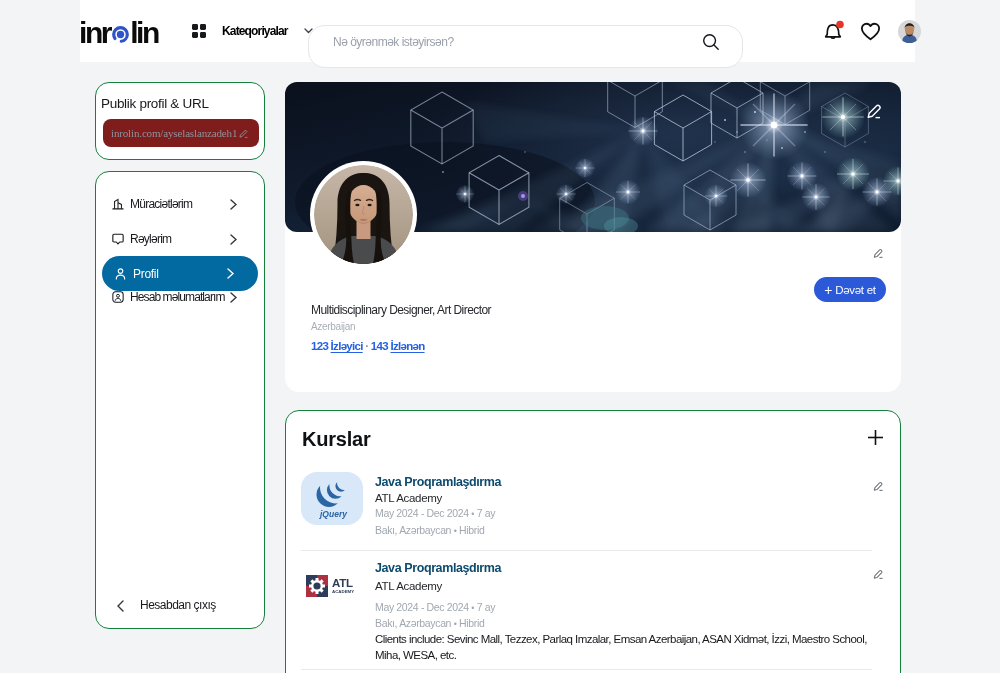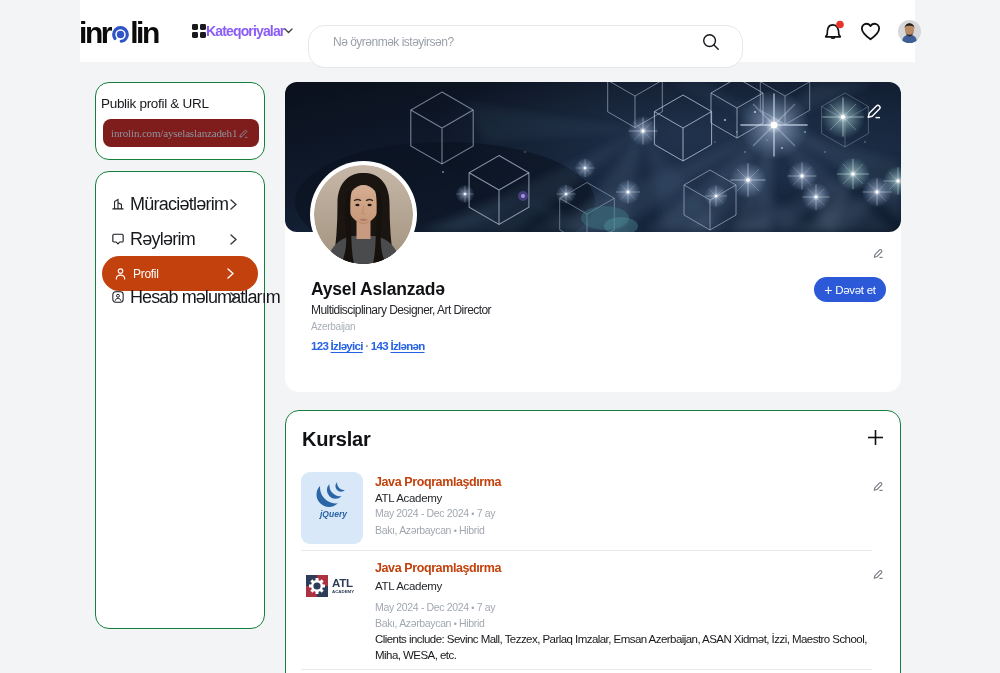--- a/index.html
+++ b/index.html
@@ -4,37 +4,37 @@
 <style>
 * { margin:0; padding:0; box-sizing:border-box; }
 html,body { width:1000px; height:673px; overflow:hidden; }
 body { font-family:"Liberation Sans", sans-serif; background:#f3f4f6; position:relative; }
 .abs { position:absolute; }
 
 
 .header { position:absolute; left:80px; top:0; width:835px; height:62px; background:#fff; }
 .logo { position:absolute; left:-1px; top:19px; font-size:30px; font-weight:bold; color:#0b0b0b; letter-spacing:-2.4px; line-height:28px; }
 .logo svg { vertical-align:-1px; margin:0 0 0 1px; }
-.cats { position:absolute; left:112px; top:0; height:62px; display:flex; align-items:center; gap:0; font-size:14px; font-weight:bold; letter-spacing:-0.85px; color:#8b5cf6; }
+.cats { position:absolute; left:112px; top:0; height:62px; display:flex; align-items:center; gap:16px; font-size:12px; font-weight:bold; letter-spacing:-0.85px; color:#000000; }
 .search { position:absolute; left:228px; top:17px; width:435px; height:43px; border:1px solid #e4e6ea; border-radius:17px; background:#fff;margin-top:8px; }
 .search .ph { position:absolute; left:24px; top:9px; font-size:12px; letter-spacing:-0.5px; color:#9aa1ab; }
 .search svg { position:absolute; right:22px; top:7px; }
 .hic { position:absolute; top:0; height:62px; display:flex; align-items:center; }
 
 
 .card { position:absolute; background:#fff; border-radius:14px; border:1px solid #15803d; }
 .side1 { left:95px; top:82px; width:170px; height:78px; }
 .side1 h3 { font-size:13.5px; font-weight:500; color:#17191d; position:absolute; left:5px; top:13px; letter-spacing:-0.3px;}
 .urlbox { position:absolute; left:7px; top:36px; width:156px; height:28px; background:#7f1d1d; border-radius:8px; font-size:11px; letter-spacing:-0.15px; color:#8d939c; display:flex; align-items:center; padding-left:8px; white-space:nowrap;font-family:Liberation Serif, serif; }
 .side2 { left:95px; top:171px; width:170px; height:458px; }
 .mi { position:absolute; left:0; width:170px; height:34px; display:flex; align-items:center; }
 .mi .ic { width:12px; margin-left:16px; display:flex; }
-.mi .tx { font-size:18px; color:#17191d; margin-left:6px; letter-spacing:-0.75px; white-space:nowrap; }
+.mi .tx { font-size:12px; color:#17191d; margin-left:6px; letter-spacing:-0.75px; white-space:nowrap; }
 .mi .ch { position:absolute; right:29px; display:flex; }
-.pill { position:absolute; left:6px; top:84px; width:156px; height:35px; background:#c2410c; border-radius:17.5px; display:flex; align-items:center; }
+.pill { position:absolute; left:6px; top:84px; width:156px; height:35px; background:#0369a1; border-radius:17.5px; display:flex; align-items:center; }
 .pill .ic { width:11px; margin-left:13px; display:flex; }
 .pill .tx { font-size:12px; color:#fff; margin-left:7px; letter-spacing:-0.3px; }
 .pill .ch { position:absolute; right:24px; display:flex; }
 .logout { position:absolute; left:0; top:415px; width:170px; height:38px; }
 .logout .tx { position:absolute; left:44px; top:11px; font-size:12px; letter-spacing:-0.5px; color:#17191d; }
 
 
 .pcard { left:285px; top:82px; width:616px; height:310px; border:none; }
 .cover { position:absolute; left:0; top:0; width:616px; height:150px; border-radius:12px; overflow:hidden; }
 .pavatar { position:absolute; left:25px; top:79px; width:107px; height:107px; border-radius:50%; background:#fff; }
@@ -42,22 +42,22 @@
 .pname { position:absolute; left:26px; top:197px; font-size:17.5px; font-weight:bold; color:#101114; letter-spacing:-0.2px; }
 .psub { position:absolute; left:26px; top:221px; font-size:12px; color:#26282c; letter-spacing:-0.55px; }
 .ploc { position:absolute; left:26px; top:239px; font-size:10px; color:#a9afb7; letter-spacing:-0.3px; }
 .plinks { position:absolute; left:26px; top:258px; font-size:11.5px; font-weight:bold; color:#2461e5; letter-spacing:-0.7px; }
 .plinks u { text-underline-offset:2px; text-decoration-thickness:1px;text-align:center; }
 .invite { position:absolute; left:529px; top:195px; width:72px; height:25px; background:#2b59d8; border-radius:13px; color:#fff; font-size:11.5px; letter-spacing:-0.3px; display:flex; align-items:center; justify-content:center; gap:3px; }
 
 
 .kcard { left:285px; top:410px; width:616px; height:400px; }
 .kh { position:absolute; left:16px; top:17px; font-size:20px; font-weight:bold; color:#101114; letter-spacing:-0.2px; }
-.krow .logo1 { position:absolute; left:15px; top:61px; width:62px; height:72px; background:#d8e8f8; border-radius:9px; }
-.kt { font-size:12.5px; font-weight:bold; color:#c2410c; letter-spacing:-0.4px;}
+.krow .logo1 { position:absolute; left:15px; top:61px; width:62px; height:53px; background:#d8e8f8; border-radius:16px; }
+.kt { font-size:12.5px; font-weight:bold; color:#0c4a6e; letter-spacing:-0.4px;}
 .ks { font-size:11.5px; color:#26282c; letter-spacing:-0.3px; }
 .kg { font-size:10.5px; color:#a2a8b0; letter-spacing:-0.35px; }
 .kdesc { font-size:11.5px; color:#17181c; line-height:15.5px; letter-spacing:-0.55px; white-space:nowrap; }
 .kdiv { position:absolute; left:15px; width:571px; height:1px; background:#e9e9ec; }
 </style>
 </head>
 <body>
 <div class="header">
   <div class="logo">inr<svg width="19" height="19" viewBox="0 0 19 19">
         <circle cx="9.5" cy="9.5" r="6.8" fill="none" stroke="#2f54c8" stroke-width="3.2" stroke-dasharray="35.5 7.2" stroke-dashoffset="-17" stroke-linecap="round"></circle>
@@ -170,20 +170,26 @@
           <circle cx="7" cy="5.6" r="1.7" fill="none" stroke="#17191d" stroke-width="1.1"></circle>
           <path d="M3.8 11 C4.2 9.3 5.4 8.6 7 8.6 C8.6 8.6 9.8 9.3 10.2 11" fill="none" stroke="#17191d" stroke-width="1.1" stroke-linecap="round"></path>
         </svg>
       </span>
     <span class="tx" style="letter-spacing:-0.9px;">Hesab məlumatlarım</span>
     <span class="ch">
         <svg width="7" height="11" viewBox="0 0 7 11">
           <path d="M1 1 L6 5.5 L1 10" fill="none" stroke="#33373e" stroke-width="1.4" stroke-linecap="round"></path>
         </svg>
       </span>
+  </div>
+  <div class="logout">
+    <svg width="8" height="12" viewBox="0 0 8 12" style="position:absolute;left:20px;top:13px;">
+        <path d="M7 1 L2 6 L7 11" fill="none" stroke="#33373e" stroke-width="1.4" stroke-linecap="round"></path>
+      </svg>
+    <span class="tx">Hesabdan çıxış</span>
   </div>
 </div>
 
 <div class="card pcard">
   <div class="cover">
   <svg width="616" height="150" viewBox="0 0 616 150">
     <defs>
       <linearGradient id="cbg" x1="0" y1="0" x2="1" y2="1">
         <stop offset="0" stop-color="#0a101c"></stop>
         <stop offset="0.4" stop-color="#101b2d"></stop>
@@ -342,21 +348,20 @@
         <path d="M65.5 26 C68.5 38 68 54 67 67 C66 81 68 91 72 99 L59 99 C61.5 88 61.5 76 62 64 C62.5 50 63.5 36 61.5 27 Z" fill="#17110e"></path>
         <path d="M40.5 35.5 C42 34.5 45 34.5 46.5 35.3" fill="none" stroke="#3c2b20" stroke-width="1.4" stroke-linecap="round"></path>
         <path d="M52.5 35.3 C54 34.5 57 34.5 58.5 35.5" fill="none" stroke="#3c2b20" stroke-width="1.4" stroke-linecap="round"></path>
         <ellipse cx="43.4" cy="40" rx="2.1" ry="1.25" fill="#271a14"></ellipse>
         <ellipse cx="55.6" cy="40" rx="2.1" ry="1.25" fill="#271a14"></ellipse>
         <path d="M49.5 41 C49.2 44.5 48.8 46.5 48.2 48.5 C48.9 49.3 50.3 49.3 51 48.5" fill="none" stroke="#bb8a6c" stroke-width="1"></path>
         <path d="M45.5 54.5 C47 53.4 52 53.4 53.5 54.5 C52 56.6 47 56.6 45.5 54.5 Z" fill="#b4776b"></path>
       </g>
     </svg>
   </div>
-  <div class="pname">Aysel Aslanzadə</div>
   <div class="psub">Multidisciplinary Designer, Art Director</div>
   <div class="ploc">Azerbaijan</div>
   <div class="plinks"><b>123</b> <u>İzləyici</u> <span style="color:#8a9099">·</span> <b>143</b> <u>İzlənən</u></div>
   <div class="invite">
       <span style="font-size:14px;">+</span>
       <span>Dəvət et</span>
     </div>
 </div>
 
 <div class="card kcard">

